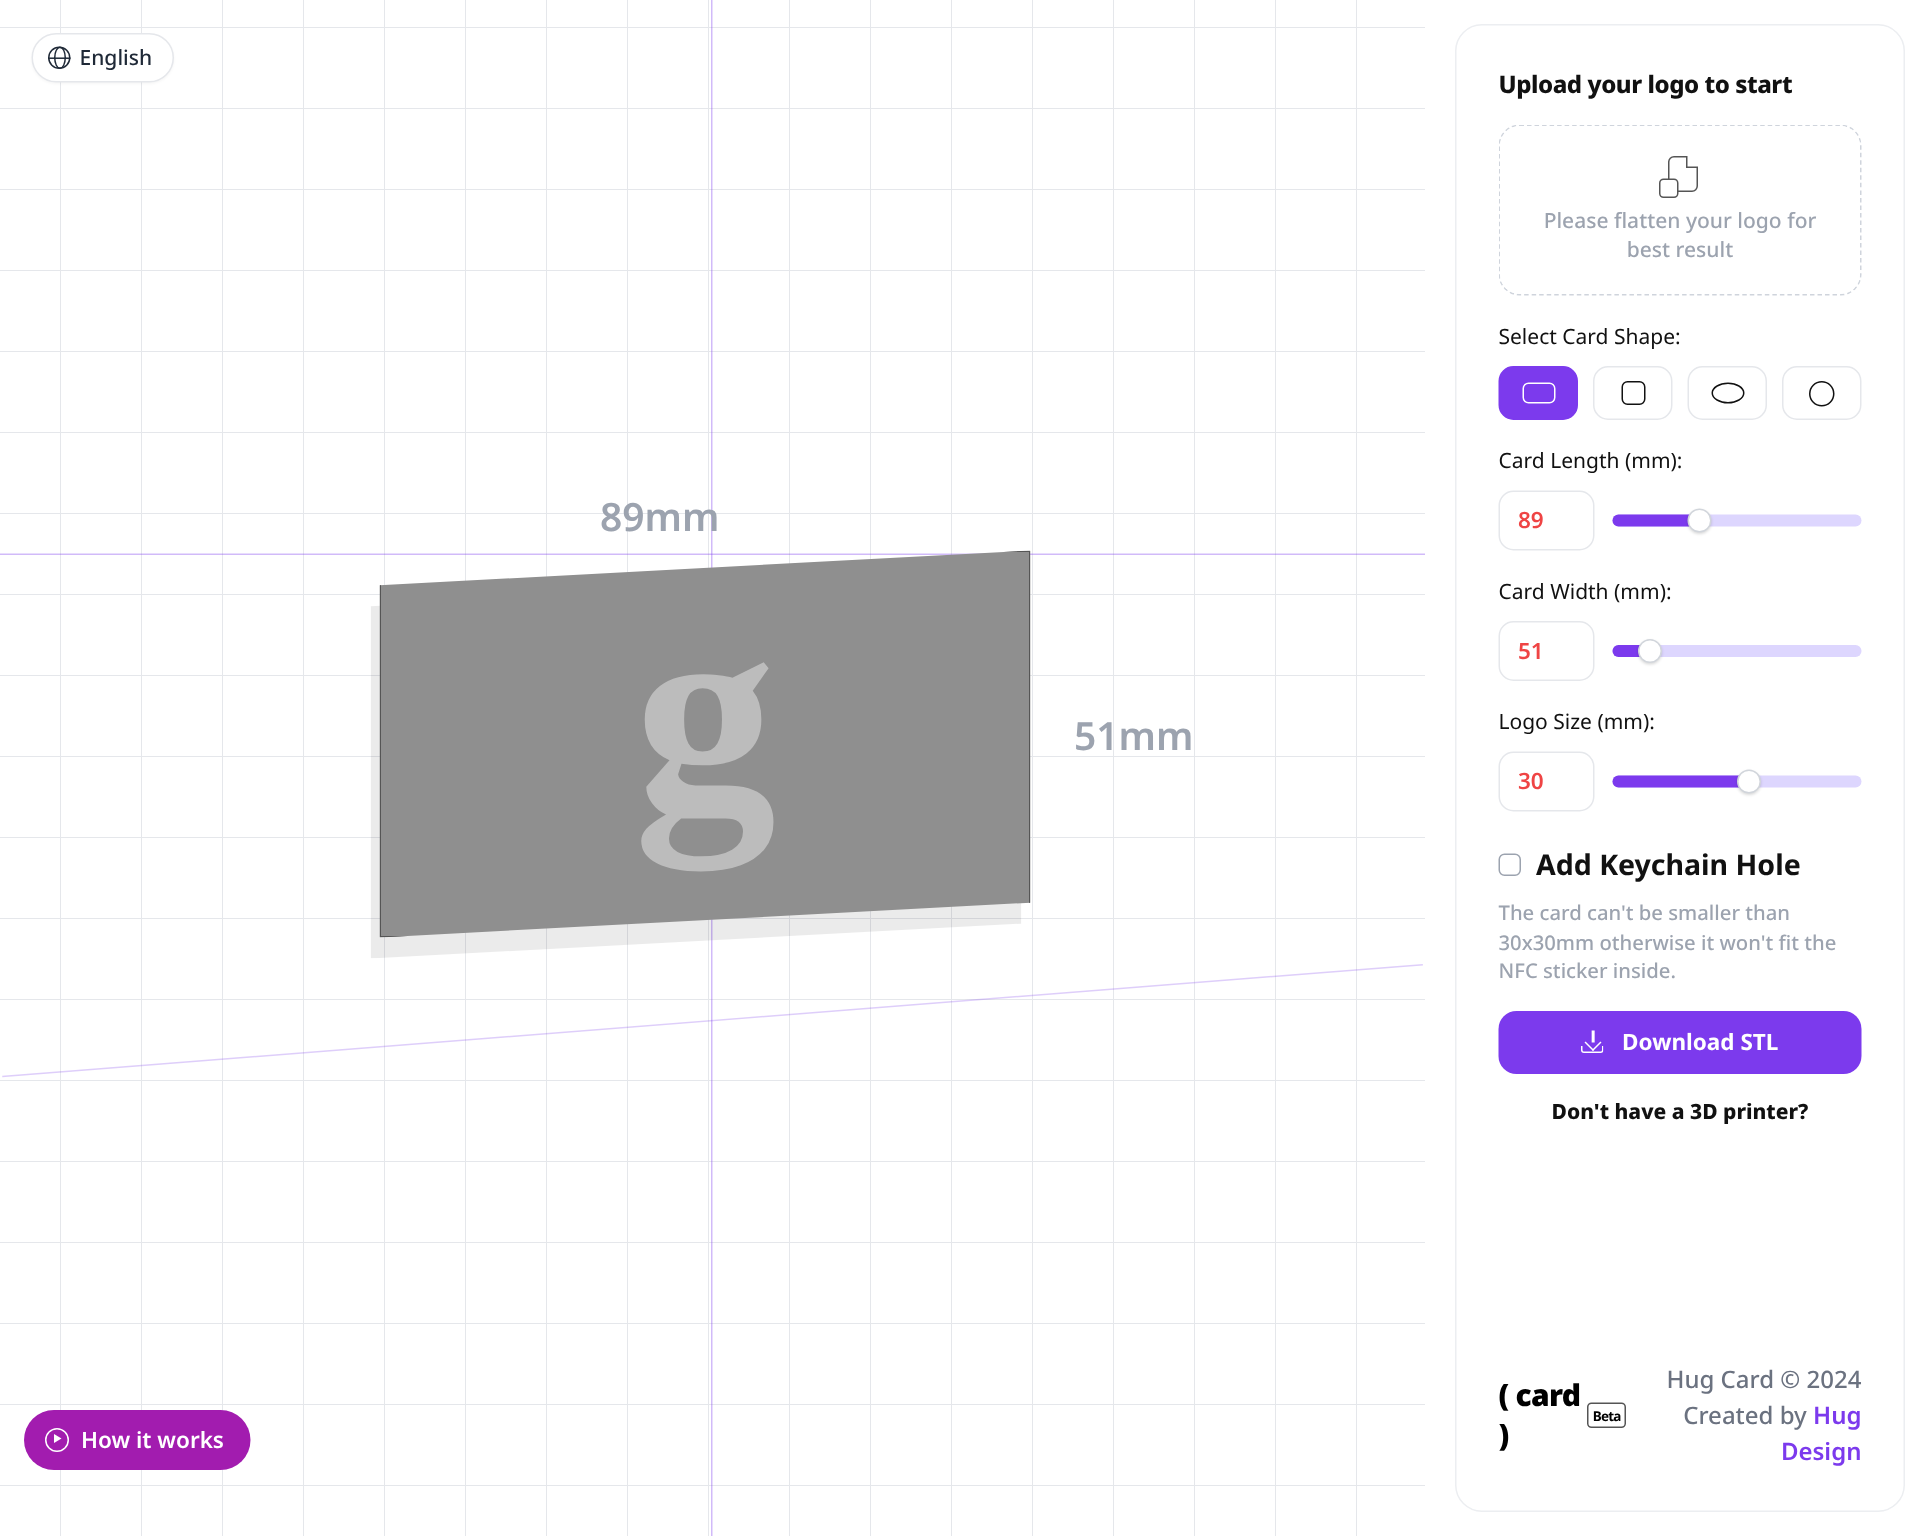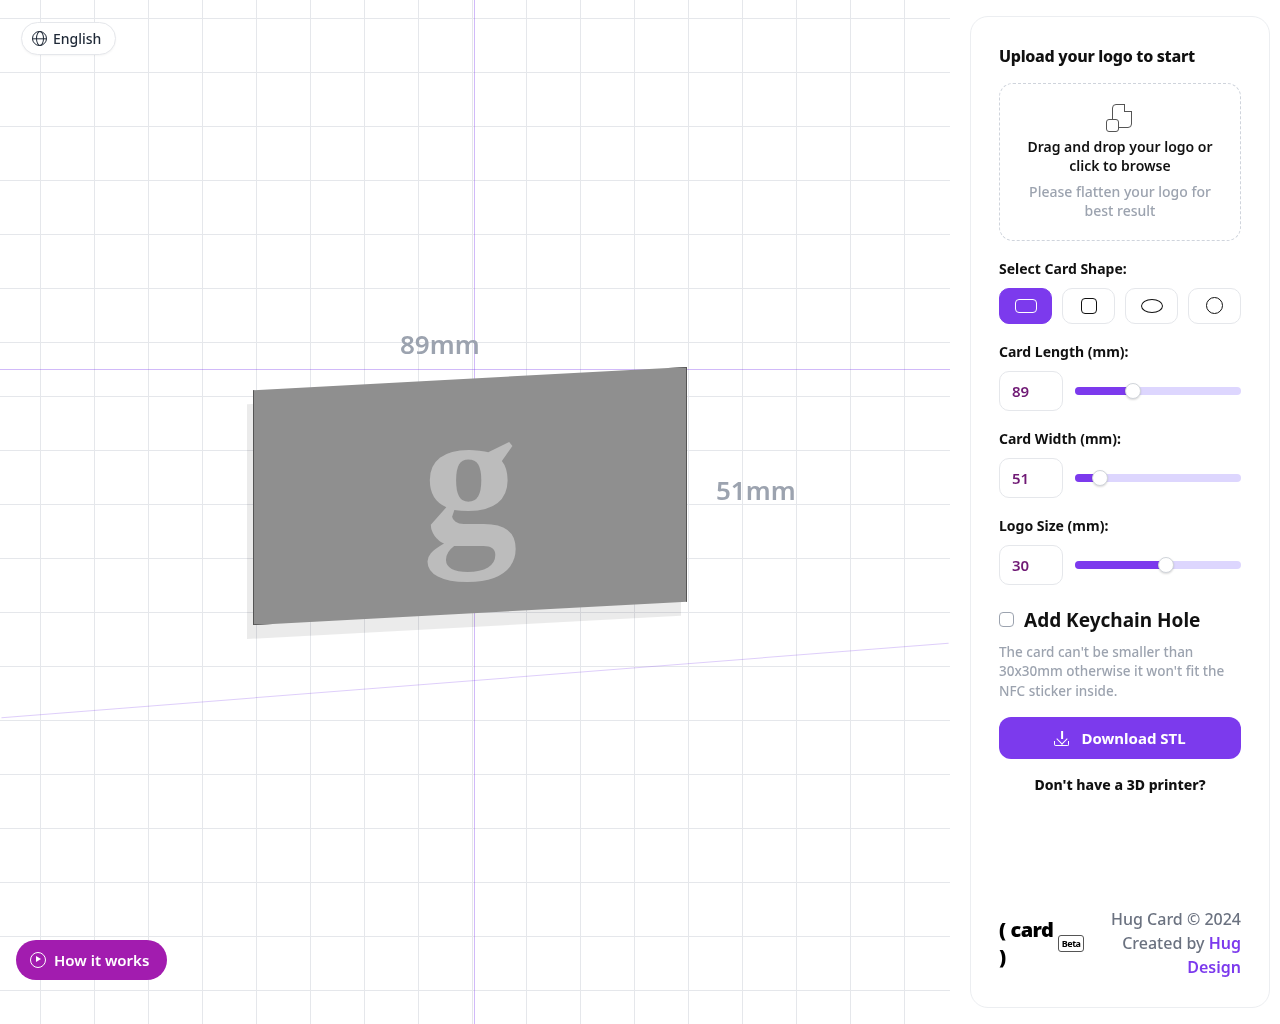--- a/index.html
+++ b/index.html
@@ -41,33 +41,33 @@
 .sidebar { position:absolute; right:10px; top:16px; bottom:16px; width:300px; background:#fff; border:1px solid #eceef1; border-radius:18px; padding:28px; display:flex; flex-direction:column; }
 .side-title { font-size:16px; font-weight:800; color:#111; letter-spacing:-0.3px; margin-bottom:16px; }
 .dropzone { border:1.5px dashed #cfd4dc; border-radius:14px; padding:20px 24px; text-align:center; margin-bottom:18px; }
 .dz-icon { width:24px; height:26px; margin:0 auto 8px; position:relative; }
 .dz-icon .sheet { position:absolute; right:0; top:0; width:20px; height:24px; border:1.8px solid #555; border-radius:4px 4px 4px 4px; }
 .dz-icon .sheet::before { content:""; position:absolute; right:-1px; top:-1px; width:7px; height:7px; border-left:1.8px solid #555; border-bottom:1.8px solid #555; background:#fff; }
 .dz-icon .ov { position:absolute; left:-2px; bottom:-2px; width:13px; height:13px; border:1.8px solid #555; border-radius:3px; background:#fff; }
 .dz-main { font-size:14px; color:#111; font-weight:600; line-height:1.35; }
 .dz-sub { font-size:14px; color:#9ca3af; margin-top:6px; font-weight:500; }
 
-.label { font-size:14px; font-weight:700; color:#111; margin-bottom:10px; }
+.label { font-size:14px; font-weight:400; color:#111; margin-bottom:10px; }
 .shapes { display:flex; gap:10px; margin-bottom:18px; }
 .shape { flex:1; height:36px; border:1px solid #e5e7eb; border-radius:10px; background:#fff; display:flex; align-items:center; justify-content:center; }
 .shape.sel { background:#7c3aed; border-color:#7c3aed; }
 .ic { border:1.8px solid #111; }
 .shape.sel .ic { border-color:#fff; }
 .ic-rect { width:22px; height:14px; border-radius:4px; }
 .ic-sq { width:16px; height:16px; border-radius:4px; }
 .ic-ell { width:22px; height:14px; border-radius:50%; }
 .ic-circ { width:17px; height:17px; border-radius:50%; }
 
 .row { display:flex; align-items:center; gap:12px; margin-bottom:18px; }
-.numbox { width:64px; height:40px; border:1px solid #e5e7eb; border-radius:10px; display:flex; align-items:center; padding:0 12px; font-size:15px; font-weight:600; color:#701a75; }
+.numbox { width:64px; height:40px; border:1px solid #e5e7eb; border-radius:10px; display:flex; align-items:center; padding:0 12px; font-size:15px; font-weight:600; color:#ef4444; }
 .slider { flex:1; height:8px; border-radius:6px; position:relative; background:#ddd6fe; }
 .slider .fill { position:absolute; left:0; top:0; bottom:0; border-radius:6px; background:#7c3aed; }
 .slider .thumb { position:absolute; top:50%; width:16px; height:16px; border-radius:50%; background:#fff; border:1px solid #d1d5db; transform:translate(-50%,-50%); box-shadow:0 1px 2px rgba(0,0,0,0.15); }
 
 .chk-row { display:flex; align-items:center; gap:10px; margin-top:4px; margin-bottom:10px; }
 .chk { width:15px; height:15px; border:1.5px solid #9ca3af; border-radius:4px; }
 .chk-label { font-size:19px; font-weight:700; color:#111; }
 .note { font-size:13.5px; color:#9ca3af; line-height:1.45; font-weight:500; margin-bottom:16px; }
 
 .dl { background:#7c3aed; color:#fff; border-radius:12px; height:42px; display:flex; align-items:center; justify-content:center; gap:12px; font-size:15px; font-weight:700; margin-bottom:16px; }
@@ -112,21 +112,20 @@
 </div>
 
 <div class="sidebar">
   <div class="side-title">Upload your logo to start</div>
 
   <div class="dropzone">
     <div class="dz-icon">
       <div class="sheet"></div>
         <div class="ov"></div>
     </div>
-    <div class="dz-main">Drag and drop your logo or click to browse</div>
     <div class="dz-sub">Please flatten your logo for best result</div>
   </div>
 
   <div class="label">Select Card Shape:</div>
   <div class="shapes">
     <div class="shape sel">
         <span class="ic ic-rect"></span>
       </div>
     <div class="shape">
         <span class="ic ic-sq"></span>

